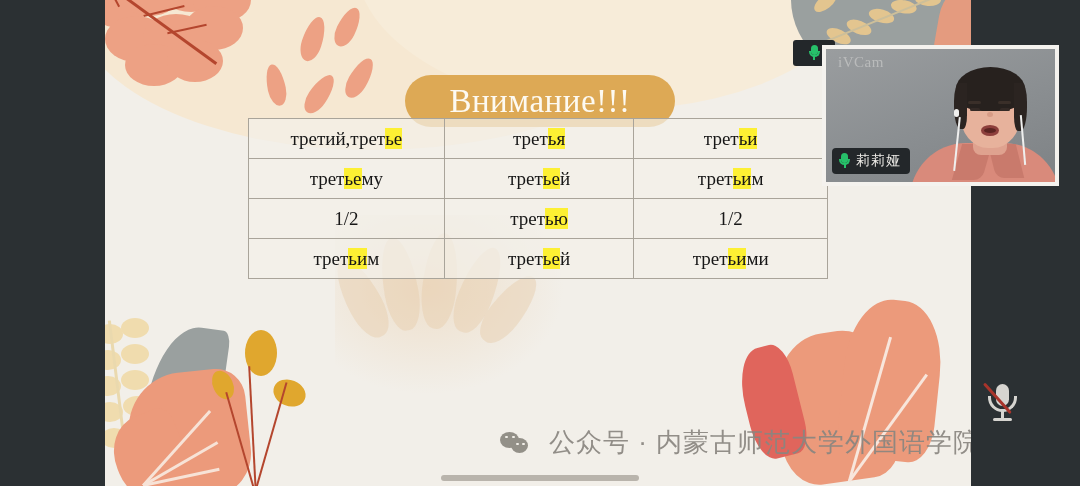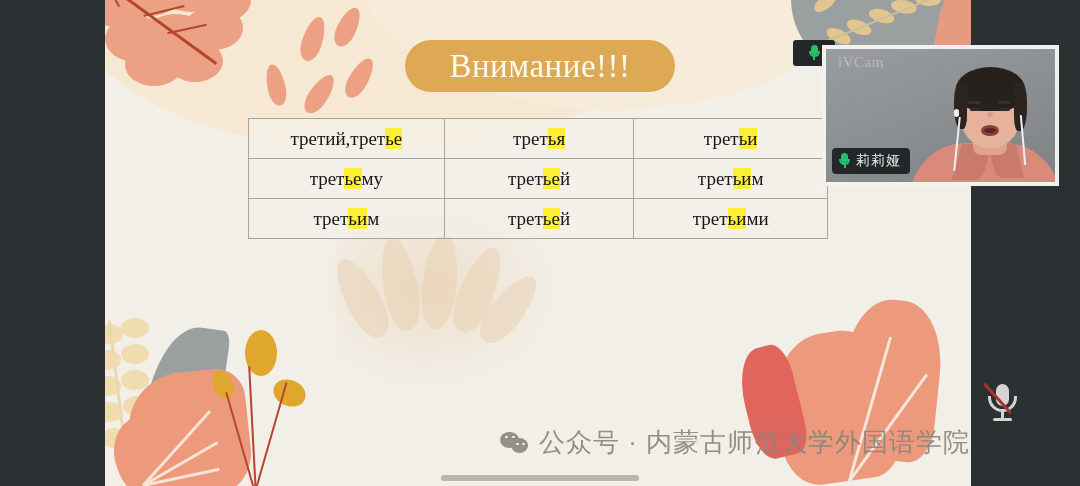--- a/index.html
+++ b/index.html
@@ -60,21 +60,21 @@
   .ghost-flower {
     position:absolute; left:230px; top:215px; width:230px; height:180px;
     background:radial-gradient(ellipse at 40% 40%, rgba(235,210,178,.55), rgba(242,239,233,0) 70%);
   }
   .ghost-petal {
     position:absolute; background:rgba(230,205,170,.45); border-radius:50% 50% 45% 45%/60% 60% 40% 40%;
   }
 
   
   #title-pill {
-    position:absolute; left:300px; top:40px; width:270px; height:52px;
+    position:absolute; left:300px; top:75px; width:270px; height:52px;
     background:#dda955; border-radius:26px;
     display:flex; align-items:center; justify-content:center;
   }
   #title-text {
     font-family:"Liberation Serif", serif; font-size:33px; color:#fdfaf2;
     letter-spacing:.5px; line-height:1; white-space:nowrap;
   }
 
   
   #vocab-table {
@@ -88,21 +88,21 @@
     white-space:nowrap; padding:0 4px;
   }
   #vocab-table td:nth-child(1){ width:196px;margin-left:35px; }
   #vocab-table td:nth-child(2){ width:190px; }
   #vocab-table td:nth-child(3){ width:194px; }
   mark.hl { background:#fdf033; color:#171717; padding:0; }
 
   
   #watermark {
     position:absolute; left:395px; bottom:26px;
-    display:flex; align-items:center; gap:9px;
+    display:flex; align-items:center; gap:19px;
     color:#8c8880; opacity:.92;
   }
   #wm-text { font-size:26px; letter-spacing:1px; white-space:nowrap; color:#8a8680; }
   .wechat-ico { width:30px; height:24px; position:relative; }
   .wechat-ico .b1, .wechat-ico .b2 {
     position:absolute; background:#8c8880; border-radius:50%;
   }
   .wechat-ico .b1 { left:0; top:1px; width:19px; height:16px; }
   .wechat-ico .b2 { left:11px; top:7px; width:17px; height:15px; }
   .wechat-ico i { position:absolute; background:#f2efe9; width:2.6px; height:2.6px; border-radius:50%; }
@@ -321,20 +321,25 @@
       <tbody>
         <tr>
           <td><span>третий,трет</span><mark class="hl">ье</mark><span></span></td>
           <td><span>трет</span><mark class="hl">ья</mark><span></span></td>
           <td><span>трет</span><mark class="hl">ьи</mark><span></span></td>
         </tr>
         <tr>
           <td><span>трет</span><mark class="hl">ье</mark><span>му</span></td>
           <td><span>трет</span><mark class="hl">ье</mark><span>й</span></td>
           <td><span>трет</span><mark class="hl">ьи</mark><span>м</span></td>
+        </tr>
+        <tr>
+          <td><span>1/2</span><mark class="hl"></mark><span></span></td>
+          <td><span>трет</span><mark class="hl">ью</mark><span></span></td>
+          <td><span>1/2</span><mark class="hl"></mark><span></span></td>
         </tr>
         <tr>
           <td><span>трет</span><mark class="hl">ьи</mark><span>м</span></td>
           <td><span>трет</span><mark class="hl">ье</mark><span>й</span></td>
           <td><span>трет</span><mark class="hl">ьи</mark><span>ми</span></td>
         </tr>
       </tbody>
     </table>
 
     <div id="watermark">

